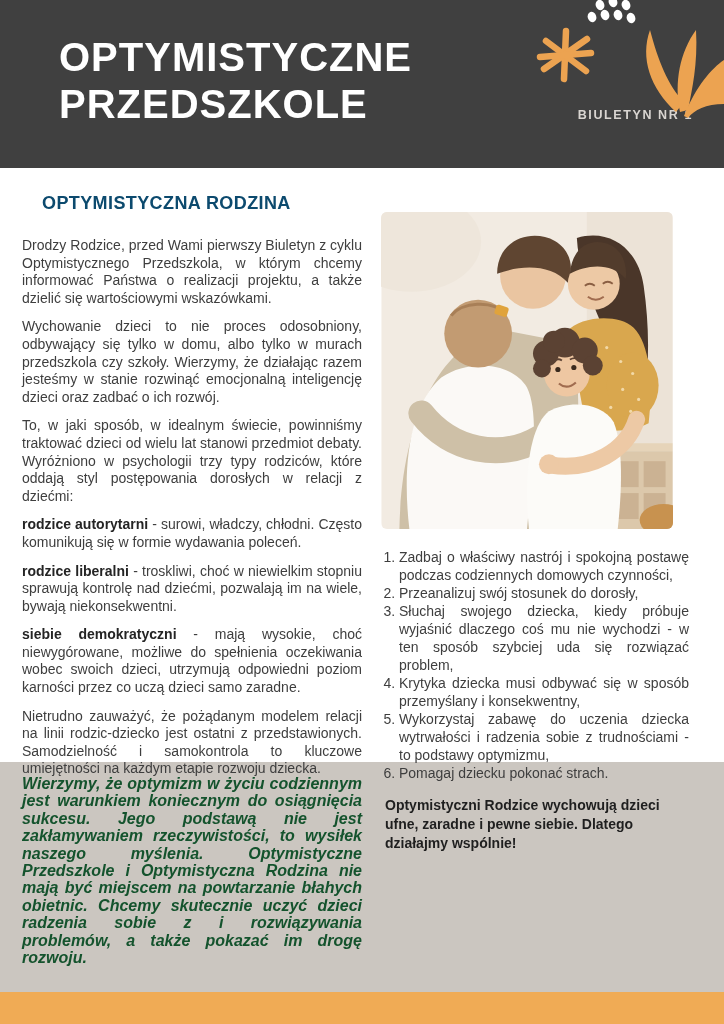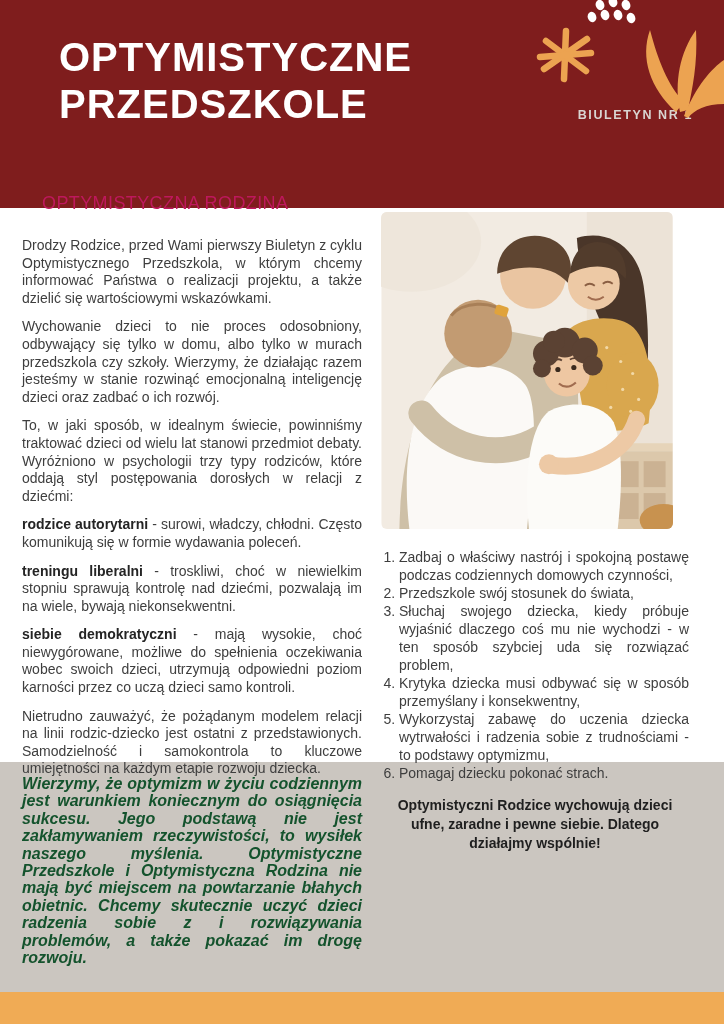--- a/index.html
+++ b/index.html
@@ -1,51 +1,51 @@
 <!DOCTYPE html>
 <html><head>
 <meta charset="utf-8">
 <style>
   html,body{margin:0;padding:0;background:#ffffff;}
   .page{position:relative;width:724px;height:1024px;background:#ffffff;overflow:hidden;
         font-family:"Liberation Sans",sans-serif;color:#3e3e3e;}
 
   
-  .header{position:absolute;left:0;top:0;width:724px;height:208px;background:#7f1d1d;}
+  .header{position:absolute;left:0;top:0;width:724px;height:168px;background:#404040;}
   .page-title{position:absolute;left:59px;top:34px;color:#ffffff;font-weight:700;
               font-size:40px;line-height:47px;letter-spacing:1px;}
   .issue-label{position:absolute;right:31px;top:108px;color:#D9D5D1;font-size:12.5px;
                letter-spacing:1.6px;font-weight:700;}
   .header-deco{position:absolute;left:0;top:0;width:724px;height:168px;pointer-events:none;}
 
   
   .band-gray{position:absolute;left:0;top:762px;width:724px;height:230px;background:#CBC6C0;}
   .band-orange{position:absolute;left:0;top:992px;width:724px;height:32px;background:#F0AB55;}
 
   
   .left-col{position:absolute;left:22px;top:193px;width:340px;}
-  .section-heading{margin:0 0 0 20px;font-size:18px;line-height:20px;font-weight:400;
-                   color:#be185d;letter-spacing:0.4px;}
+  .section-heading{margin:0 0 0 20px;font-size:18px;line-height:20px;font-weight:700;
+                   color:#0c4a6e;letter-spacing:0.4px;}
   .left-col p{margin:11px 0 0 0;font-size:14px;line-height:17.6px;text-align:justify;}
   .left-col p.first{margin-top:24px;}
   .left-col .term{font-weight:700;color:#242424;}
   .quote-block{position:absolute;left:22px;top:775px;width:340px;font-size:16px;
                line-height:17.4px;text-align:justify;font-weight:700;font-style:italic;
                color:#14532d;}
 
   
   .photo-frame{position:absolute;left:381px;top:212px;width:292px;height:317px;
                border-radius:6px;overflow:hidden;}
   .photo-frame svg{display:block;}
   .right-col{position:absolute;left:381px;top:548px;width:308px;}
   .right-col p.intro{margin:0;font-size:14px;line-height:18px;text-align:justify;}
   .tips-list{margin:0 0 0 0;padding:0 0 0 18px;font-size:14px;line-height:18px;}
   .tips-list li{text-align:justify;}
   .closing-note{margin:14px 0 4px 0;padding:0 4px;font-size:14px;line-height:19px;
-                font-weight:700;color:#1F1F1F;text-align:center;}
+                font-weight:700;color:#1F1F1F;text-align:left;}
 </style>
 </head>
 <body>
 
 <div class="page">
 
   <div class="header">
     <div class="page-title">
       <span style="display:block">OPTYMISTYCZNE</span>
       <span style="display:block">PRZEDSZKOLE</span>
@@ -84,23 +84,23 @@
 
   <div class="left-col">
     <h2 class="section-heading">OPTYMISTYCZNA RODZINA</h2>
 
     <p class="first">Drodzy Rodzice, przed Wami pierwszy Biuletyn z cyklu Optymistycznego Przedszkola, w którym chcemy informować Państwa o realizacji projektu, a także dzielić się wartościowymi wskazówkami.</p>
     <p>Wychowanie dzieci to nie proces odosobniony, odbywający się tylko w domu, albo tylko w murach przedszkola czy szkoły. Wierzymy, że działając razem jesteśmy w stanie rozwinąć emocjonalną inteligencję dzieci oraz zadbać o ich rozwój.</p>
     <p>To, w jaki sposób, w idealnym świecie, powinniśmy traktować dzieci od wielu lat stanowi przedmiot debaty. Wyróżniono w psychologii trzy typy rodziców, które oddają styl postępowania dorosłych w relacji z dziećmi:</p>
 
     <p><span class="term">rodzice autorytarni</span><span> - surowi, władczy, chłodni. Często komunikują się w formie wydawania poleceń.</span></p>
 
-    <p><span class="term">treningu liberalni</span><span> - troskliwi, choć w niewielkim stopniu sprawują kontrolę nad dziećmi, pozwalają im na wiele, bywają niekonsekwentni.</span></p>
+    <p><span class="term">rodzice liberalni</span><span> - troskliwi, choć w niewielkim stopniu sprawują kontrolę nad dziećmi, pozwalają im na wiele, bywają niekonsekwentni.</span></p>
 
-    <p><span class="term">siebie demokratyczni</span><span> - mają wysokie, choć niewygórowane, możliwe do spełnienia oczekiwania wobec swoich dzieci, utrzymują odpowiedni poziom karności przez co uczą dzieci samo kontroli.</span></p>
+    <p><span class="term">siebie demokratyczni</span><span> - mają wysokie, choć niewygórowane, możliwe do spełnienia oczekiwania wobec swoich dzieci, utrzymują odpowiedni poziom karności przez co uczą dzieci samo zaradne.</span></p>
 
     <p>Nietrudno zauważyć, że pożądanym modelem relacji na linii rodzic-dziecko jest ostatni z przedstawionych. Samodzielność i samokontrola to kluczowe umiejętności na każdym etapie rozwoju dziecka.</p>
   </div>
 
   <div class="quote-block">Wierzymy, że optymizm w życiu codziennym jest warunkiem koniecznym do osiągnięcia sukcesu. Jego podstawą nie jest zakłamywaniem rzeczywistości, to wysiłek naszego myślenia. Optymistyczne Przedszkole i Optymistyczna Rodzina nie mają być miejscem na powtarzanie błahych obietnic. Chcemy skutecznie uczyć dzieci radzenia sobie z i rozwiązywania problemów, a także pokazać im drogę rozwoju.</div>
 
   <div class="photo-frame">
     <svg viewBox="0 0 292 318" width="292" height="317">
 
       <g>
@@ -173,21 +173,21 @@
         </g>
         <path d="M256,208 C246,240 210,260 170,254" stroke="#EDC9A5" stroke-width="17" fill="none" stroke-linecap="round"></path>
         <circle cx="168" cy="253" r="10" fill="#EDC9A5"></circle>
       </g>
     </svg>
   </div>
 
   <div class="right-col">
     <ol class="tips-list">
       <li>Zadbaj o właściwy nastrój i spokojną postawę podczas codziennych domowych czynności,</li>
-      <li>Przedszkole swój stosunek do świata,</li>
+      <li>Przeanalizuj swój stosunek do dorosły,</li>
       <li>Słuchaj swojego dziecka, kiedy próbuje wyjaśnić dlaczego coś mu nie wychodzi - w ten sposób szybciej uda się rozwiązać problem,</li>
       <li>Krytyka dziecka musi odbywać się w sposób przemyślany i konsekwentny,</li>
       <li>Wykorzystaj zabawę do uczenia dziecka wytrwałości i radzenia sobie z trudnościami - to podstawy optymizmu,</li>
       <li>Pomagaj dziecku pokonać strach.</li>
     </ol>
     <p class="closing-note">Optymistyczni Rodzice wychowują dzieci ufne, zaradne i pewne siebie. Dlatego działajmy wspólnie!</p>
   </div>
 
 </div>
 

